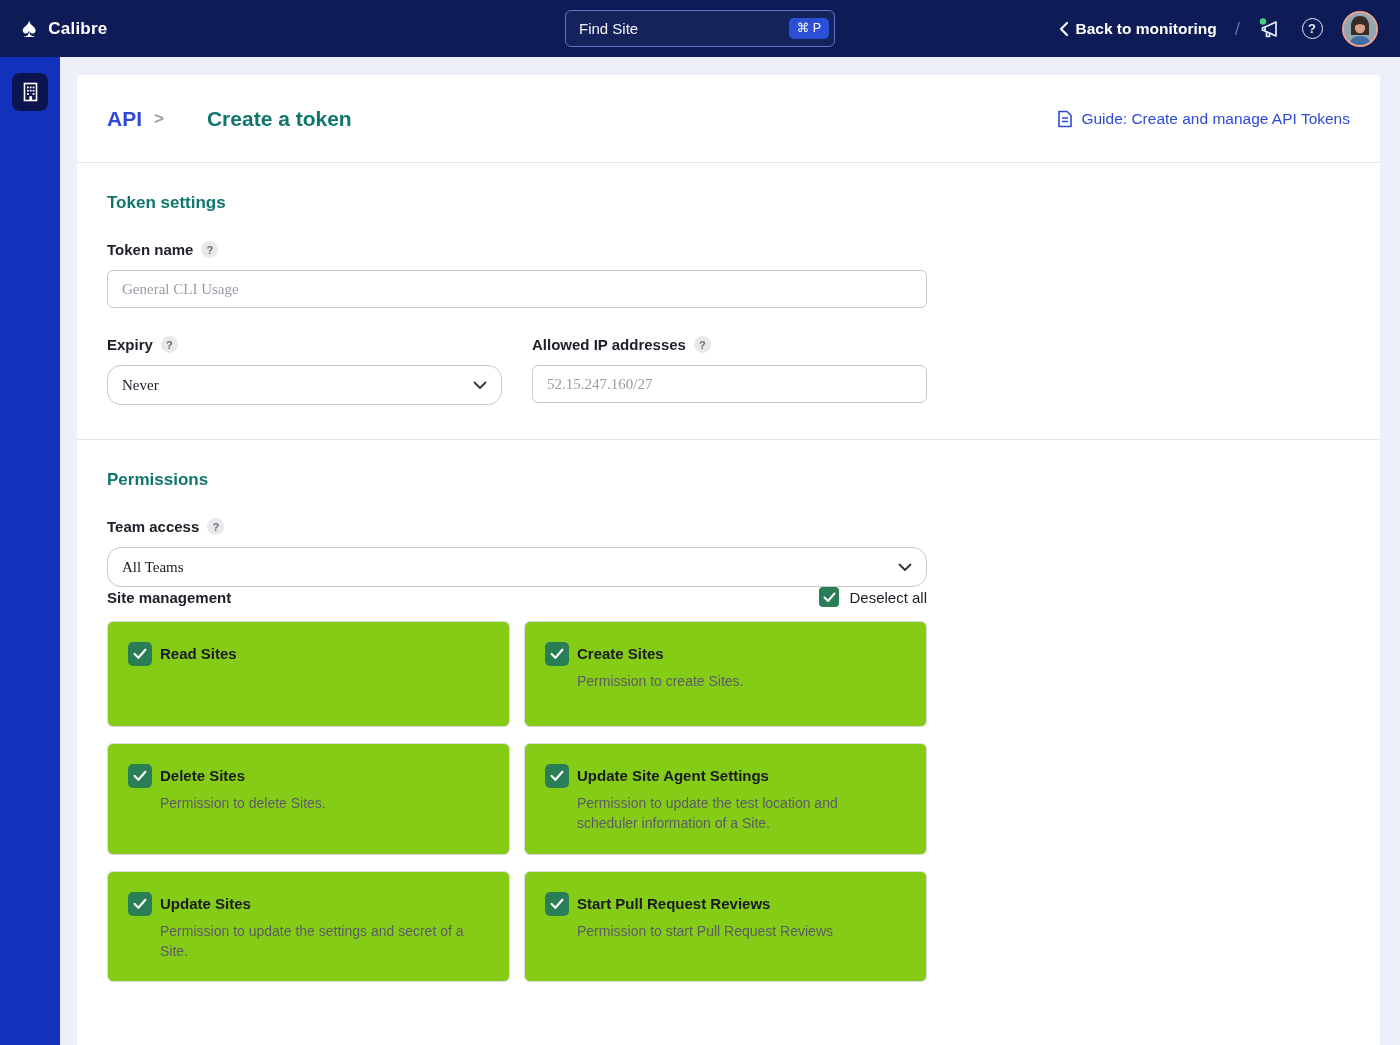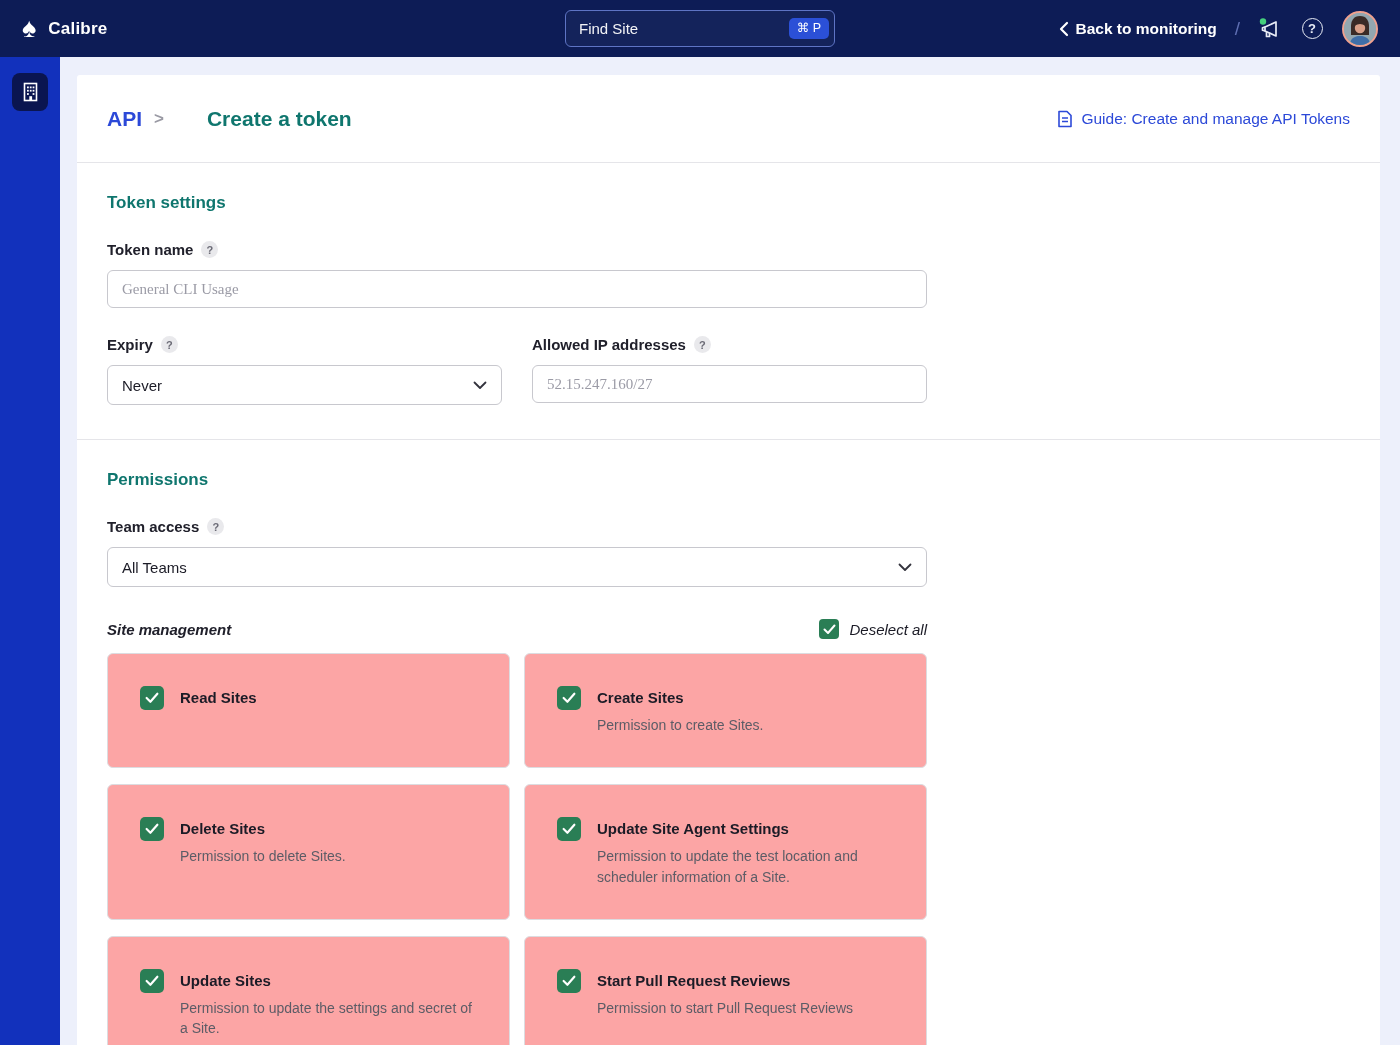--- a/index.html
+++ b/index.html
@@ -91,48 +91,48 @@
     width: 820px; height: 38px; border: 1px solid #c8c8ce; border-radius: 6px;
     padding: 0 14px; font-size: 15px; color: #1b1b26; outline: none;
     font-family: Liberation Serif, serif; background: #fff;
   }
   .text-input::placeholder { color: #9b9ba6; opacity: 1; }
 
   .field-row { display: flex; gap: 30px; margin-top: 28px; }
   .field-col .text-input { width: 395px; }
 
   .select {
-    width: 395px; height: 40px; border: 1px solid #c8c8ce; border-radius: 6px;
+    width: 395px; height: 40px; border: 1px solid #c8c8ce; border-radius: 14px;
     padding: 0 14px; font-size: 15px; color: #1b1b26; background: #fff;
-    display: flex; align-items: center; justify-content: space-between; cursor: pointer;
+    display: flex; align-items: center; justify-content: space-between; cursor: pointer; font-family: Liberation Serif, serif;
   }
   .select.wide { width: 820px; }
 
   
   .site-mgmt-row {
     width: 820px; display: flex; align-items: center; justify-content: space-between;
-    margin-top: 32px; margin-bottom: 14px; font-style: italic;
+    margin-bottom: 14px;
   }
   .group-label { font-size: 15px; font-weight: 700; color: #20202b; }
   .deselect { display: flex; align-items: center; gap: 10px; font-size: 15px;
     color: #1b1b26; cursor: pointer; }
   .checkbox {
     background: #2a7e55; border-radius: 4px; display: flex;
     align-items: center; justify-content: center; flex-shrink: 0; cursor: pointer;
   }
   .checkbox.small { width: 20px; height: 20px; }
   .checkbox.big { width: 24px; height: 24px; border-radius: 5px; }
 
   .perm-grid {
     width: 820px; display: grid; grid-template-columns: 1fr 1fr;
     gap: 16px 14px;
   }
   .perm-card {
-    background: #fca5a5; border: 1px solid #dcdce0; border-radius: 6px;
-    padding: 32px; min-height: 106px; display: flex; gap: 16px;
+    background: #84cc16; border: 1px solid #dcdce0; border-radius: 6px;
+    padding: 20px; min-height: 106px; display: flex; gap: 8px;
   }
   .perm-text { padding-top: 1px; }
   .perm-title { font-size: 15px; font-weight: 600; color: #1b1b26; line-height: 22px; }
   .perm-desc { font-size: 14px; color: #5c5c66; line-height: 1.45; margin-top: 6px;
     max-width: 320px; }
 
   svg { display: block; }
 </style>
 </head>
 <body>

